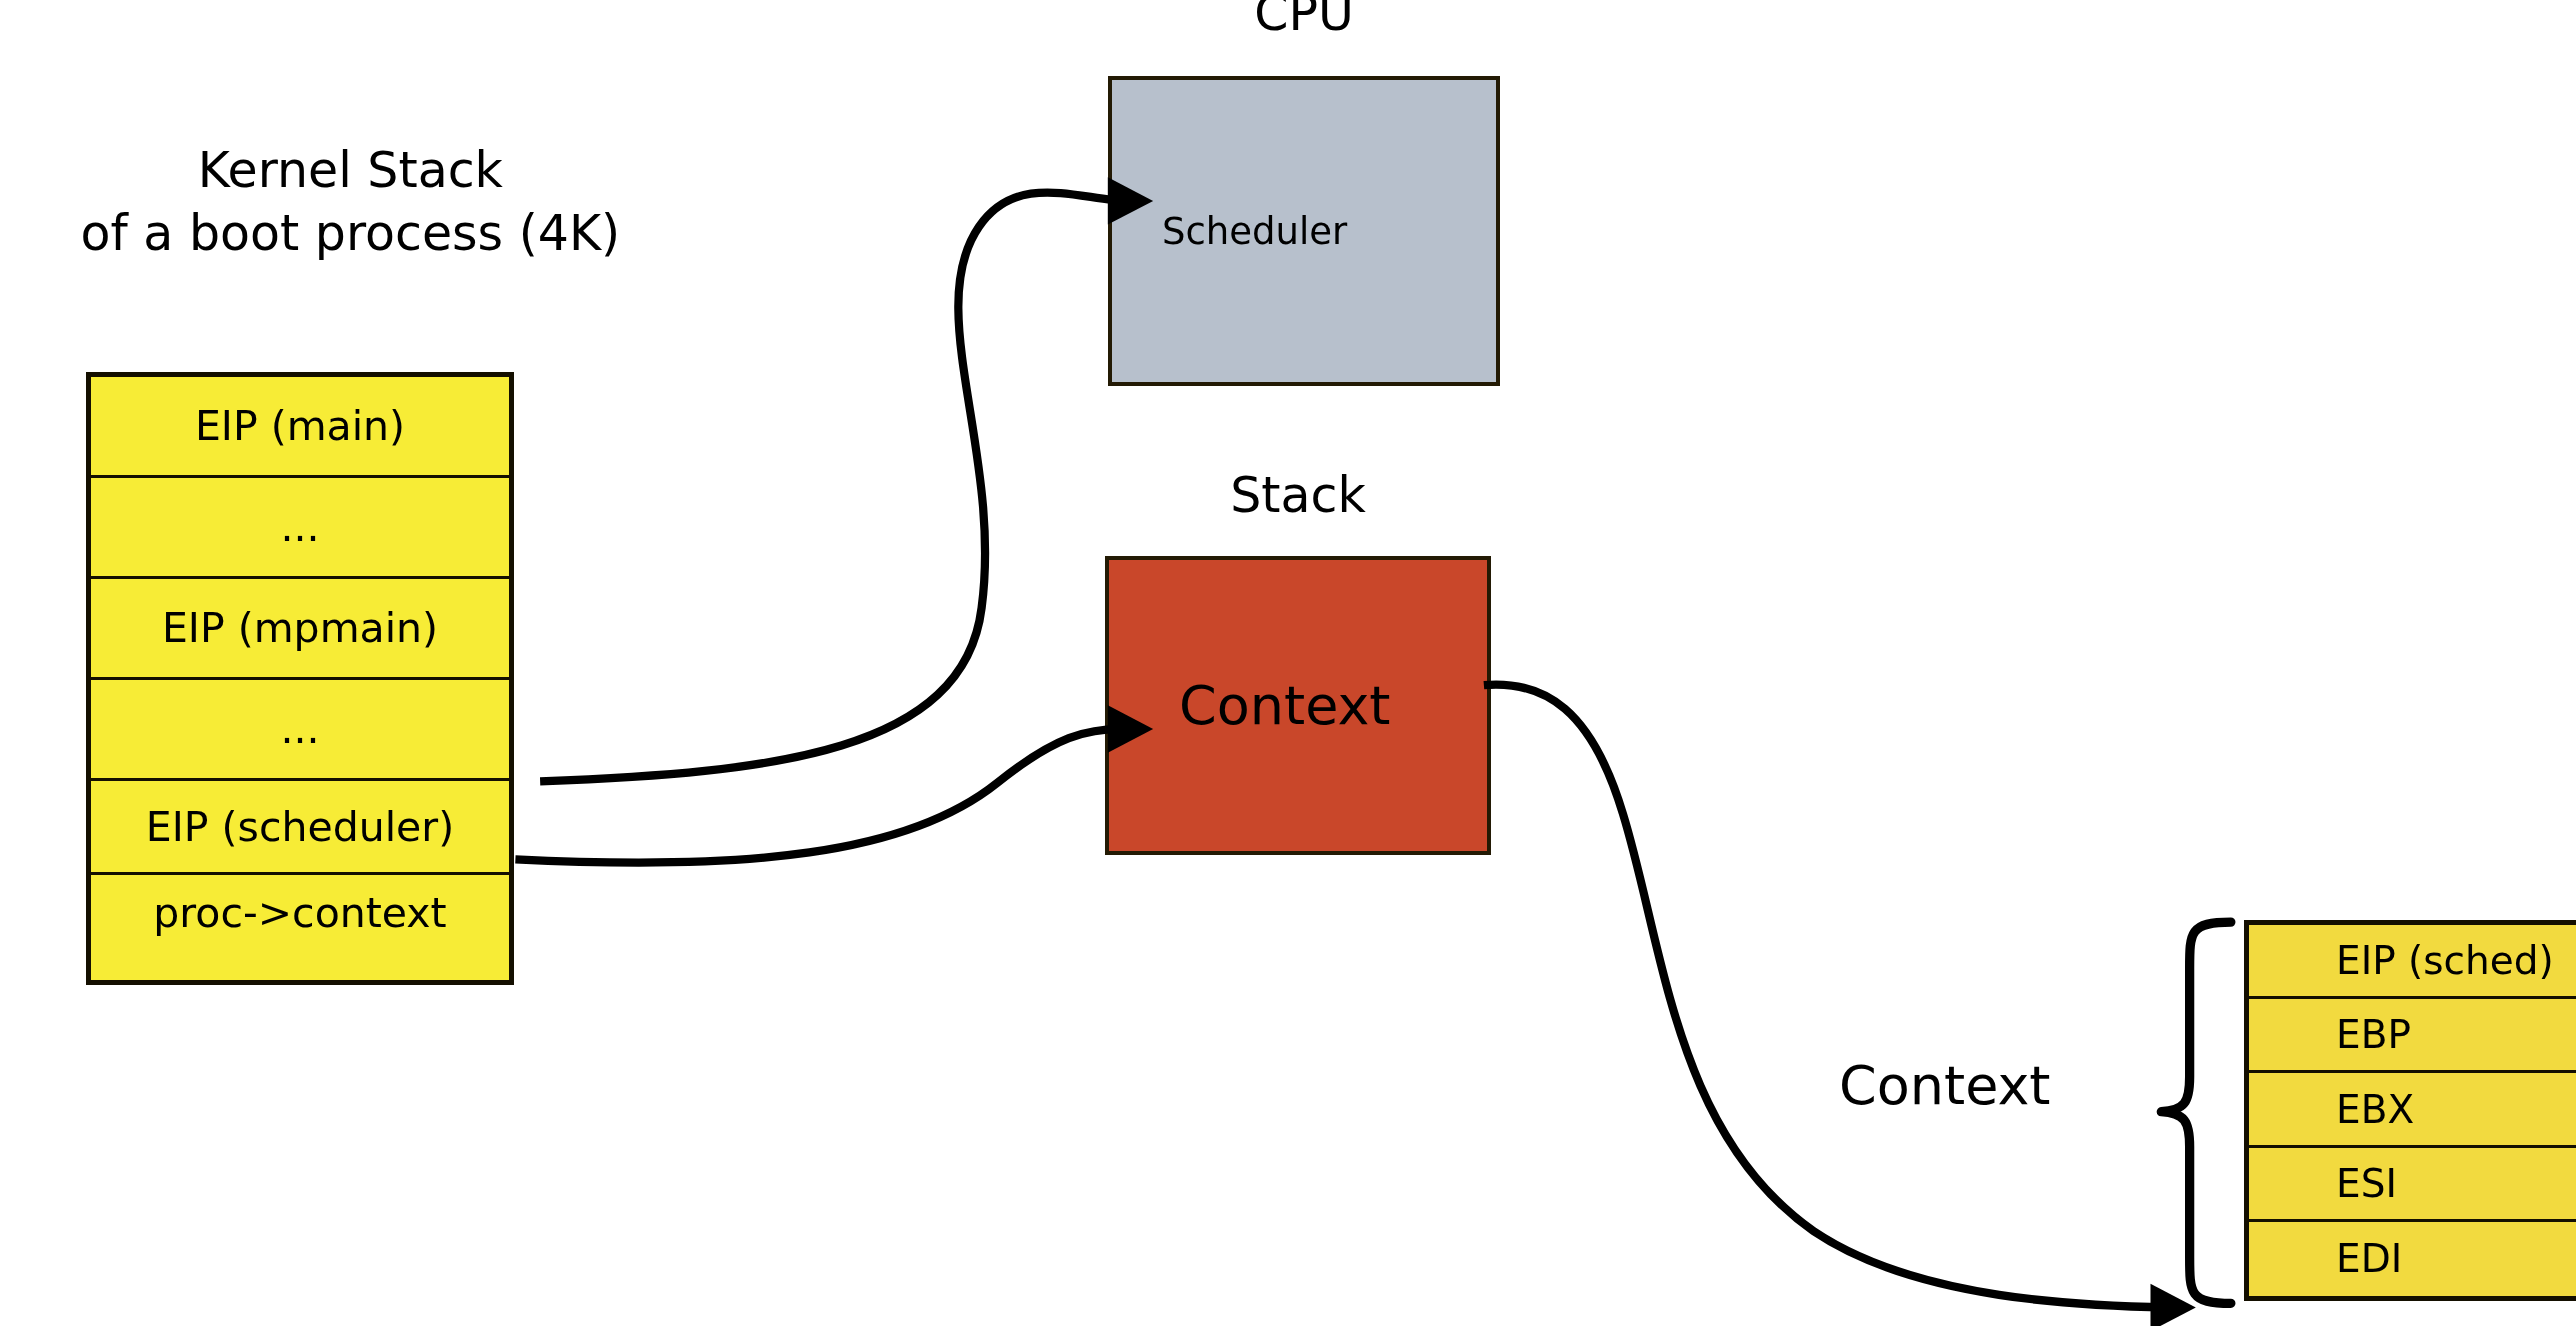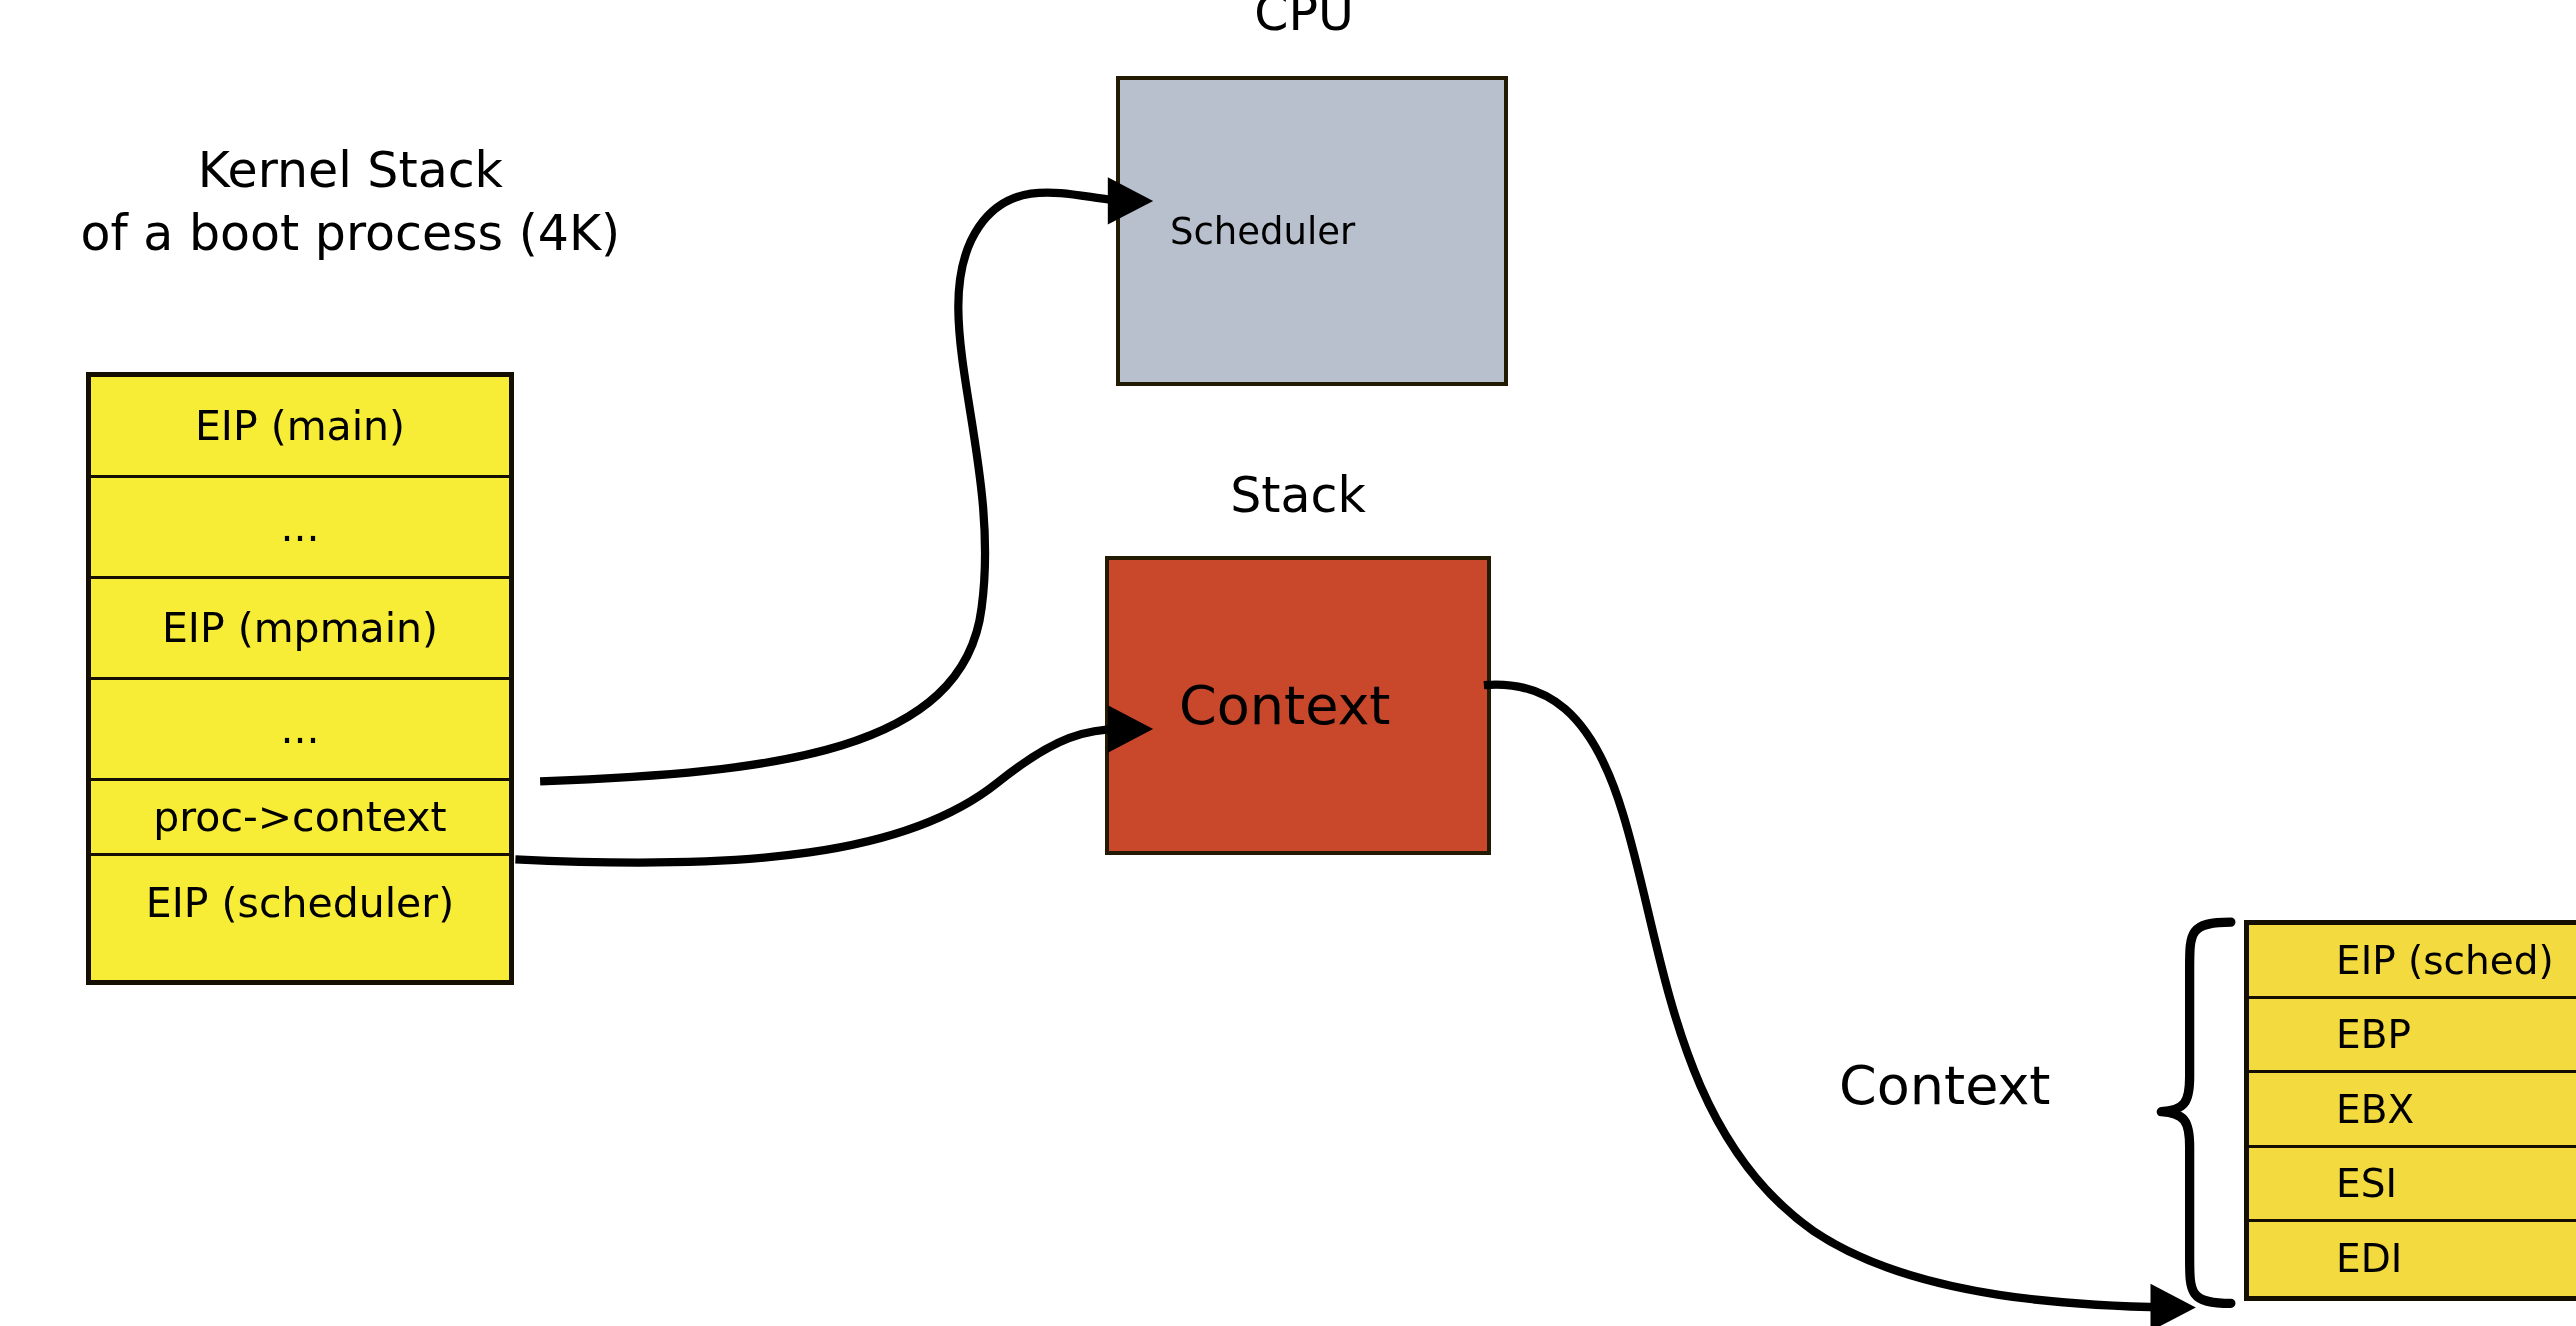--- a/index.html
+++ b/index.html
@@ -104,21 +104,20 @@
     border: 4.6px solid #231a04;
     display: flex;
     align-items: center;
   }
   #cpu-box {
     left: 1108px;
     top: 76px;
     width: 392px;
     height: 310px;
     background: #b7c0cc;
-    margin-left: 8px;
   }
   #cpu-box .node-label {
     font-size: 37px;
     padding-left: 50px;
     color: #000;
     white-space: nowrap;
   }
   #proc-box {
     left: 1105px;
     top: 556px;
@@ -169,22 +168,22 @@
 
   <div id="cpu-title" class="box-title">CPU</div>
 
   <div id="proc-title" class="box-title">Stack</div>
 
   <div id="kernel-stack-table" class="stack-table">
     <div class="stack-row tall">EIP (main)</div>
     <div class="stack-row tall">...</div>
     <div class="stack-row tall">EIP (mpmain)</div>
     <div class="stack-row tall">...</div>
+    <div class="stack-row last">EIP (scheduler)</div>
     <div class="stack-row short">proc-&gt;context</div>
-    <div class="stack-row last">EIP (scheduler)</div>
   </div>
 
   <div id="cpu-box" class="node-box">
     <span class="node-label">Scheduler</span>
   </div>
 
   <div id="proc-box" class="node-box">
     <span class="node-label">Context</span>
   </div>
 

